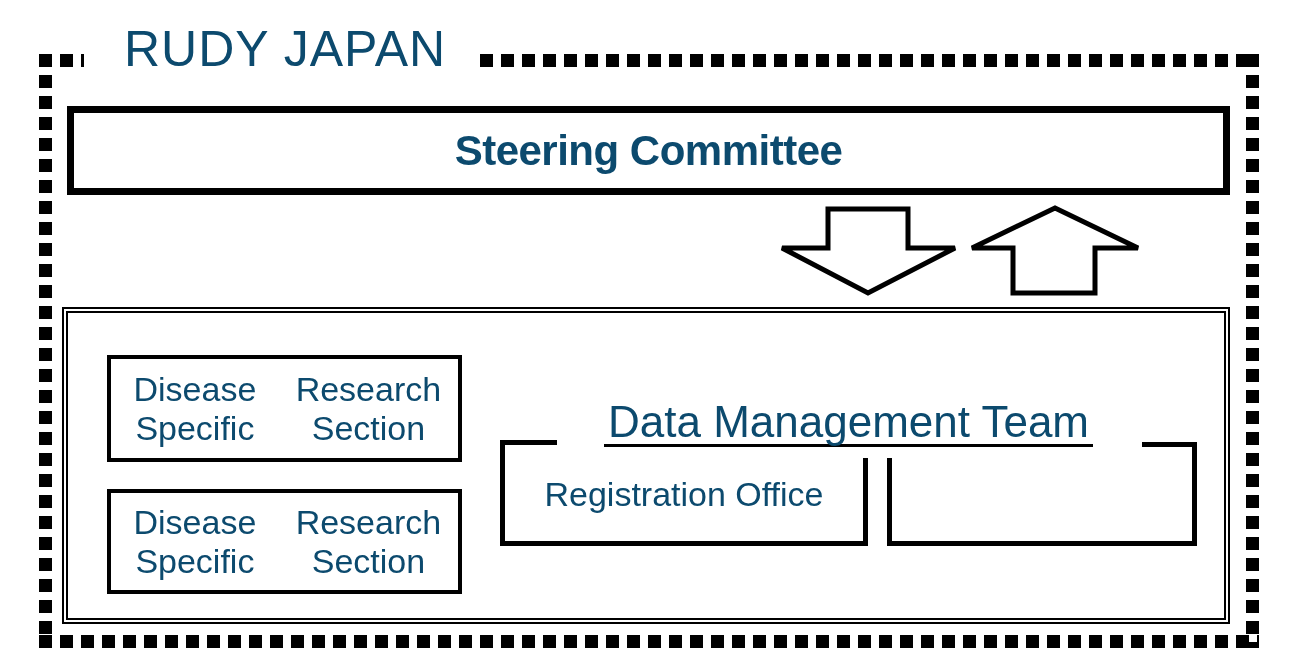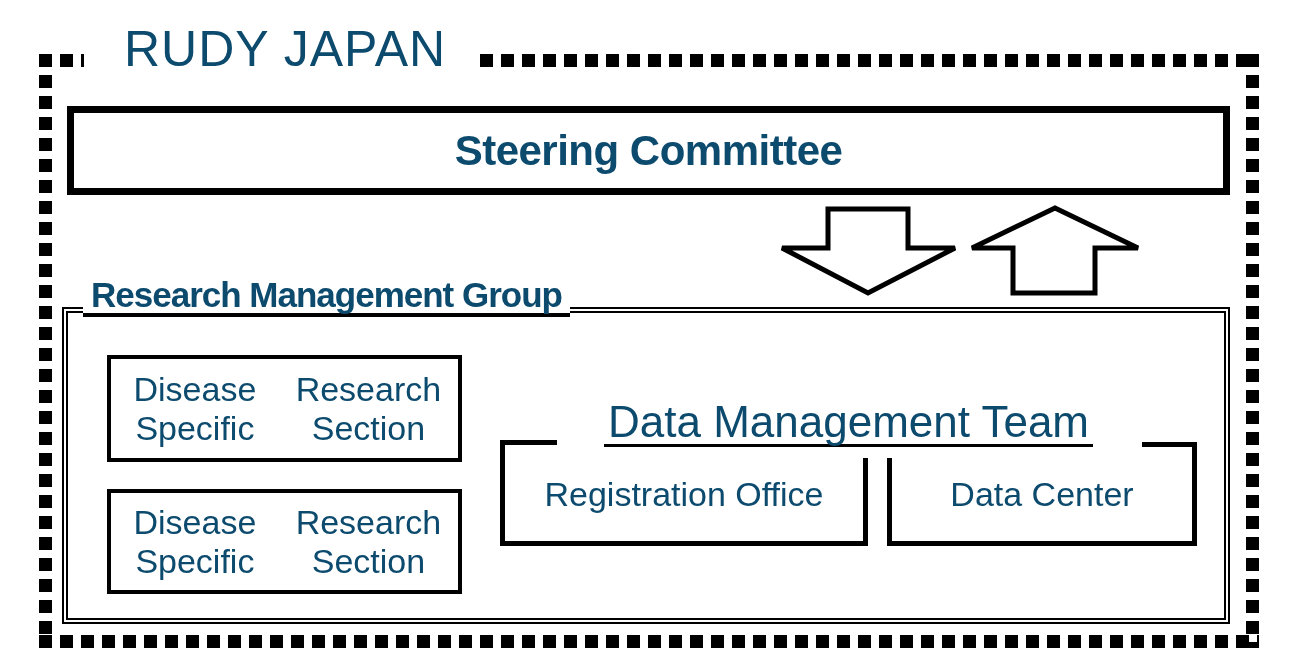--- a/index.html
+++ b/index.html
@@ -124,21 +124,20 @@
   <div class="abs steering-box">
     <span>Steering Committee</span>
   </div>
 
   <svg class="abs arrows" width="372" height="97" viewBox="0 0 372 97">
     <polygon points="53,6 133,6 133,45 180,45 93,90 7,45 53,45" fill="#ffffff" stroke="#000000" stroke-width="5"></polygon>
     <polygon points="280,5 363,45 320,45 320,90 238,90 238,45 197,45" fill="#ffffff" stroke="#000000" stroke-width="5"></polygon>
   </svg>
 
   <div class="abs rmg-box"></div>
-  <div class="abs rmg-label">Research Management Group</div>
 
   <div class="abs disease-box disease-box-1">
     <span>Disease Specific</span>
     <span>Research Section</span>
   </div>
   <div class="abs disease-box disease-box-2">
     <span>Disease Specific</span>
     <span>Research Section</span>
   </div>
 
@@ -149,15 +148,14 @@
   <div class="abs bracket-line" style="left:500px; top:440px; width:57px;  height:5px;"></div>
   <div class="abs bracket-line" style="left:500px; top:440px; width:5px;   height:106px;"></div>
   <div class="abs bracket-line" style="left:500px; top:541px; width:368px; height:5px;"></div>
   <div class="abs bracket-line" style="left:863px; top:458px; width:5px;   height:88px;"></div>
   <div class="abs bracket-label ro-label">Registration Office</div>
 
   <div class="abs bracket-line" style="left:887px;  top:458px; width:5px;   height:88px;"></div>
   <div class="abs bracket-line" style="left:887px;  top:541px; width:310px; height:5px;"></div>
   <div class="abs bracket-line" style="left:1192px; top:442px; width:5px;   height:104px;"></div>
   <div class="abs bracket-line" style="left:1142px; top:442px; width:55px;  height:5px;"></div>
-  <div class="abs bracket-label dc-label">Data Center</div>
 
 </div>
 
 </body></html>

